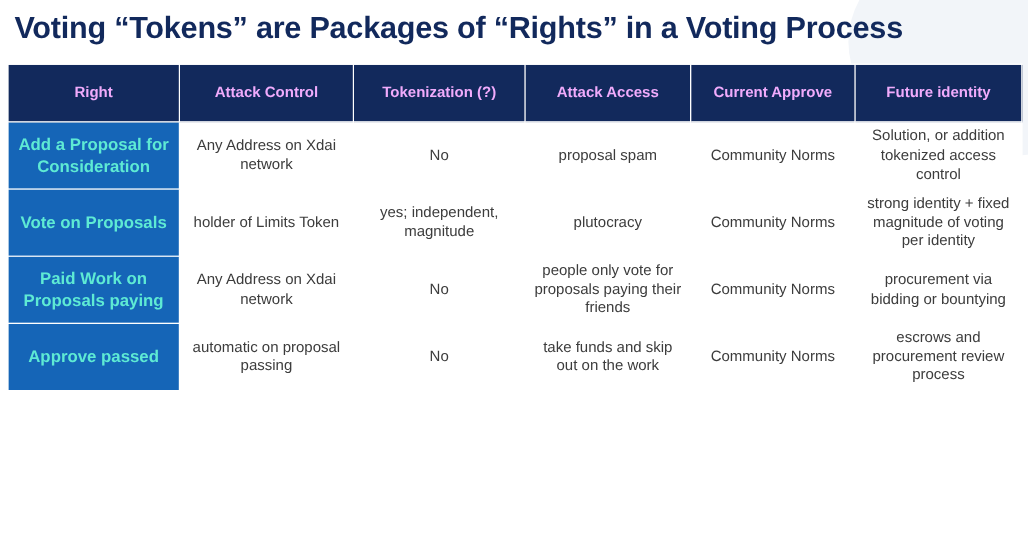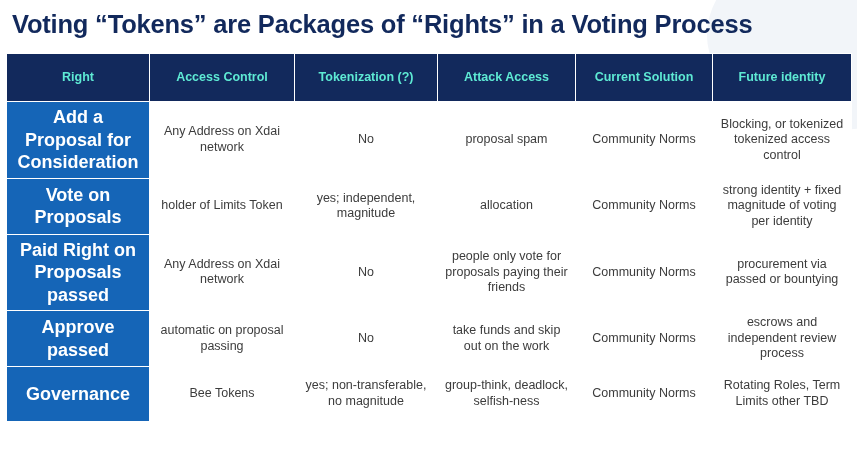--- a/index.html
+++ b/index.html
@@ -56,42 +56,42 @@
   }
   table.matrix th, table.matrix td {
     border: 1px solid #ffffff;
     vertical-align: middle;
     text-align: center;
     padding: 4px 5px;
     box-sizing: border-box;
   }
   thead th {
     background: #12295c;
-    color: #5eead4;
+    color: #f0abfc;
     font-size: 12.5px;
     font-weight: bold;
     height: 48px;
     line-height: 1.2;
   }
   tbody td {
     background: #ffffff;
     color: #3c3c3c;
     font-size: 12.5px;
     line-height: 1.25;
     border-bottom: 1px solid #dfe3ea;
     border-left: 1px solid #dfe3ea;
     border-right: 1px solid #dfe3ea;
     border-top: 1px solid #dfe3ea;
   }
   tbody td.rowhead {
     background: #1565b7;
-    color: #ffffff;
+    color: #5eead4;
     font-weight: bold;
     border: 1px solid #ffffff;
-    font-size: 18px;
+    font-size: 14px;
   }
   tbody tr { height: 55px; }
   
   col.c0 { width: 143px; }
   col.c1 { width: 145px; }
   col.c2 { width: 143px; }
   col.c3 { width: 138px; }
   col.c4 { width: 137px; }
   col.c5 { width: 139px; }
 </style>
@@ -109,64 +109,56 @@
         <col class="c0">
           <col class="c1">
           <col class="c2">
           <col class="c3">
           <col class="c4">
           <col class="c5">
       </colgroup>
       <thead>
         <tr>
           <th>Right</th>
-          <th>Access Control</th>
+          <th>Attack Control</th>
           <th>Tokenization (?)</th>
           <th>Attack Access</th>
-          <th>Current Solution</th>
+          <th>Current Approve</th>
           <th>Future identity</th>
         </tr>
       </thead>
       <tbody>
         <tr>
           <td class="rowhead">Add a Proposal for Consideration</td>
           <td>Any Address on Xdai network</td>
           <td>No</td>
           <td>proposal spam</td>
           <td>Community Norms</td>
-          <td>Blocking, or tokenized tokenized access control</td>
+          <td>Solution, or addition tokenized access control</td>
         </tr>
         <tr>
           <td class="rowhead">Vote on Proposals</td>
           <td>holder of Limits Token</td>
           <td>yes; independent, magnitude</td>
-          <td>allocation</td>
+          <td>plutocracy</td>
           <td>Community Norms</td>
           <td>strong identity + fixed magnitude of voting per identity</td>
         </tr>
         <tr>
-          <td class="rowhead">Paid Right on Proposals passed</td>
+          <td class="rowhead">Paid Work on Proposals paying</td>
           <td>Any Address on Xdai network</td>
           <td>No</td>
           <td>people only vote for proposals paying their friends</td>
           <td>Community Norms</td>
-          <td>procurement via passed or bountying</td>
+          <td>procurement via bidding or bountying</td>
         </tr>
         <tr>
           <td class="rowhead">Approve passed</td>
           <td>automatic on proposal passing</td>
           <td>No</td>
           <td>take funds and skip out on the work</td>
           <td>Community Norms</td>
-          <td>escrows and independent review process</td>
-        </tr>
-        <tr>
-          <td class="rowhead">Governance</td>
-          <td>Bee Tokens</td>
-          <td>yes; non-transferable, no magnitude</td>
-          <td>group-think, deadlock, selfish-ness</td>
-          <td>Community Norms</td>
-          <td>Rotating Roles, Term Limits other TBD</td>
+          <td>escrows and procurement review process</td>
         </tr>
       </tbody>
     </table>
   </div>
 </div>
 
 </body></html>

